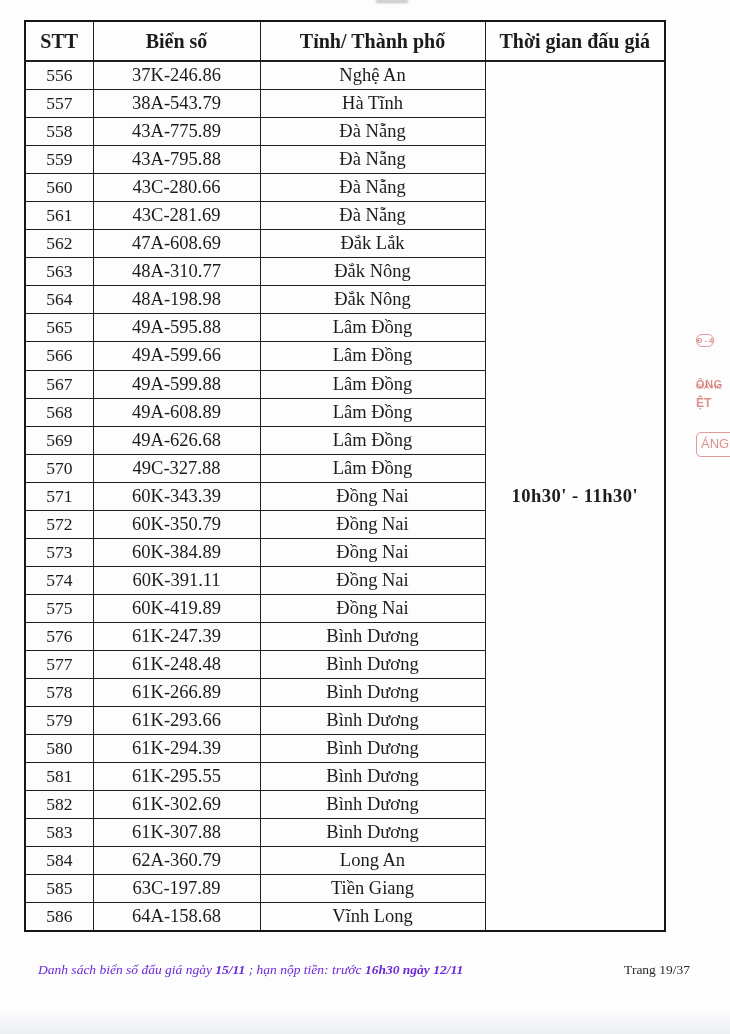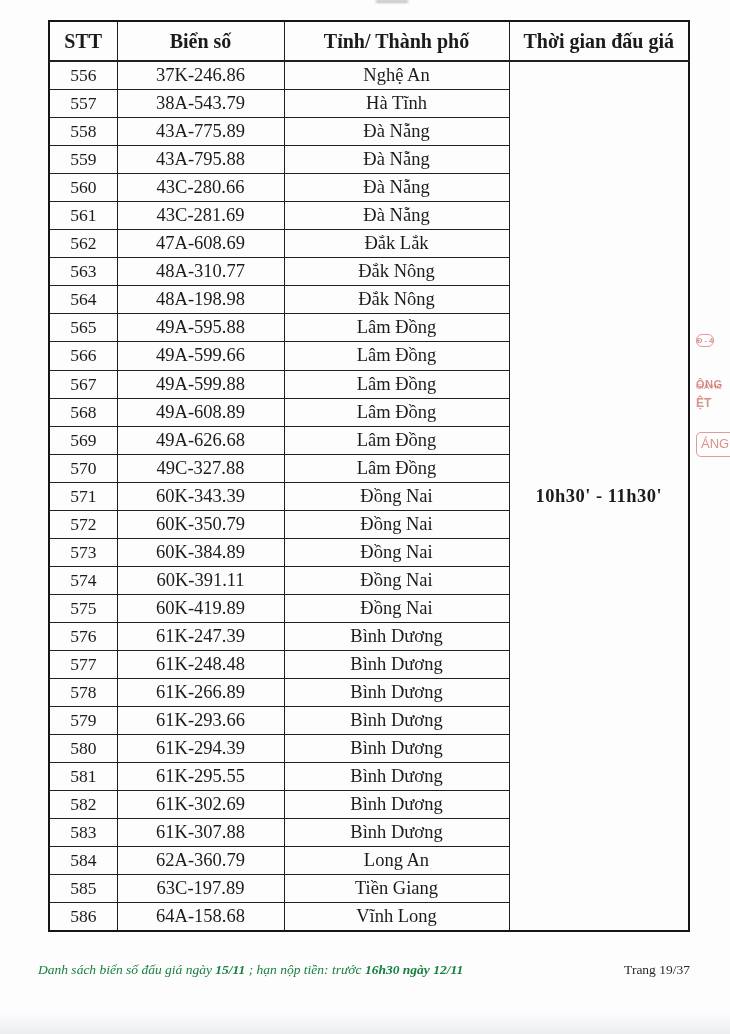--- a/index.html
+++ b/index.html
@@ -28,21 +28,21 @@
   .bottom-shade {
     position: absolute;
     left: 0; right: 0; bottom: 0;
     height: 24px;
     background: linear-gradient(to bottom, rgba(233,235,238,0), #eceef1);
     pointer-events: none;
   }
 
   table.auction {
     position: absolute;
-    left: 48px; top: 20px;
+    left: 24px; top: 20px;
     width: 640px;
     border-collapse: collapse;
     table-layout: fixed;
   }
   table.auction th, table.auction td {
     border: 1.5px solid #1f1f1f;
     text-align: center;
     vertical-align: middle;
     padding: 0;
     overflow: hidden;
@@ -75,21 +75,21 @@
     position: absolute;
     left: 38px; right: 40px;
     top: 962px;
     display: flex;
     justify-content: space-between;
     align-items: baseline;
   }
   .footer .note {
     font-style: italic;
     font-size: 13.5px;
-    color: #15803d;
+    color: #6d28d9;
   }
   .footer .note b { font-weight: bold; }
   .footer .page-number {
     font-size: 13.5px;
     color: #2a2a2a;
     margin-left: 32px;
   }
 
   
   .stamp {

